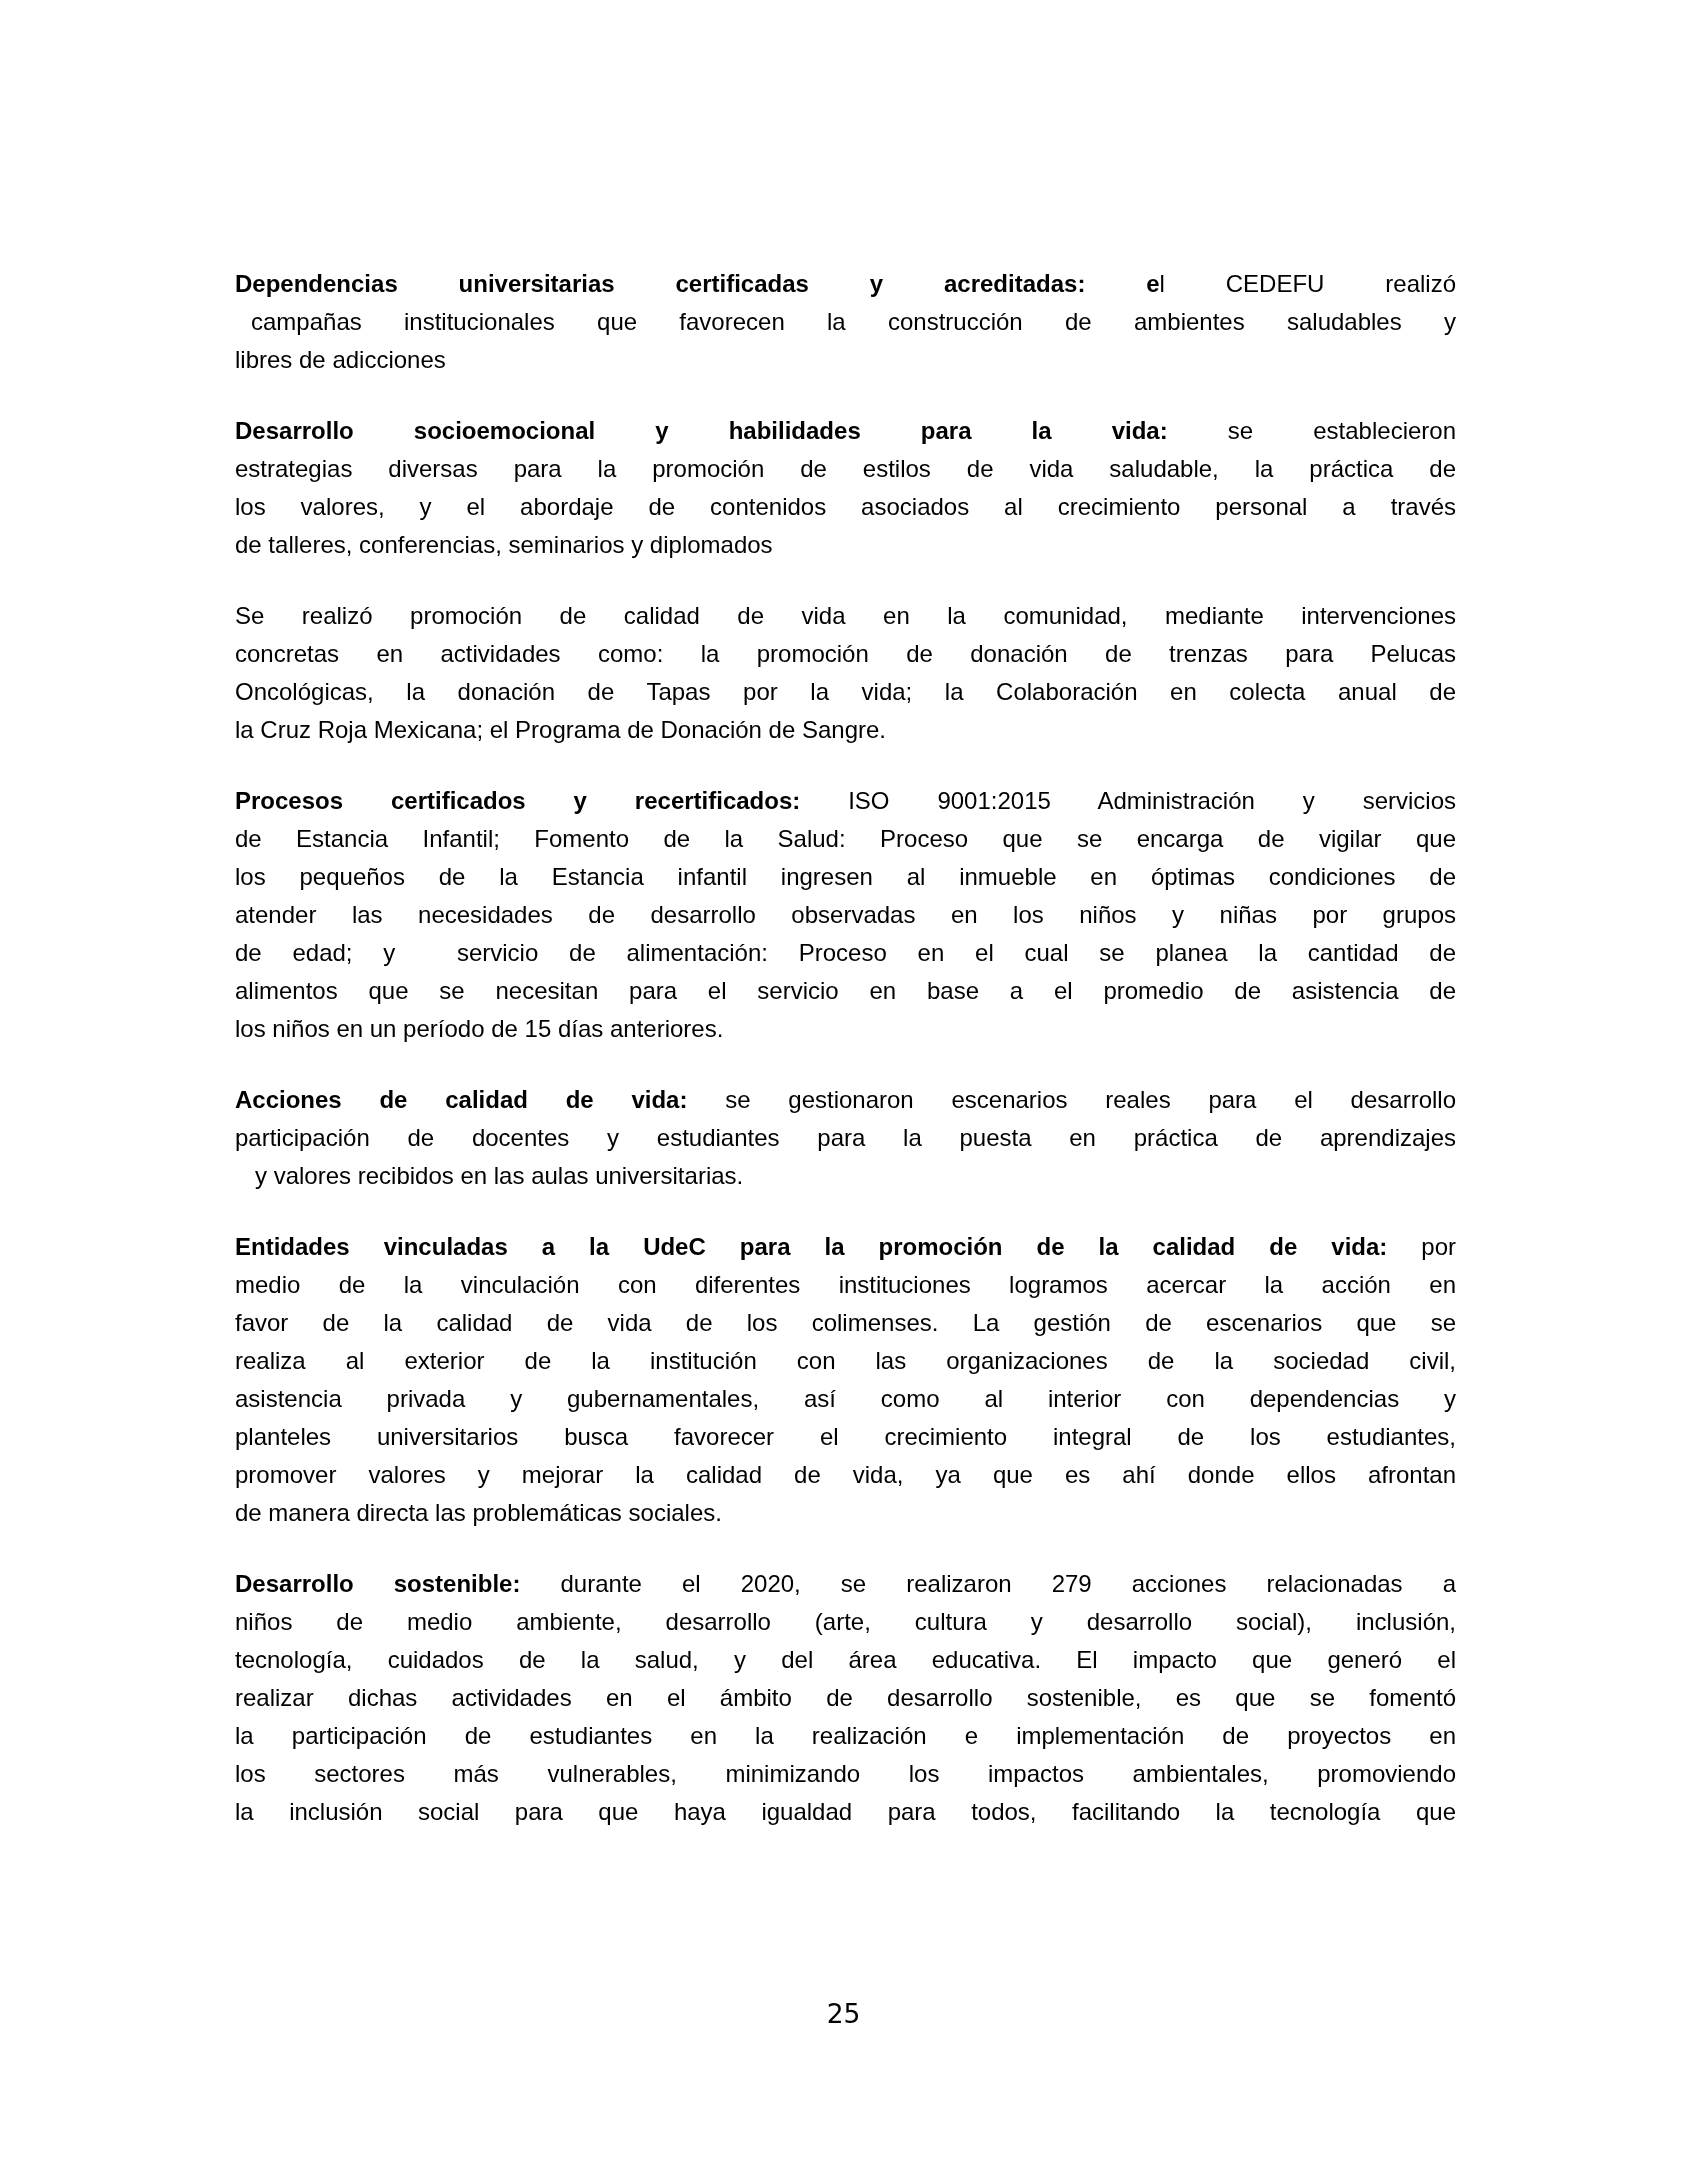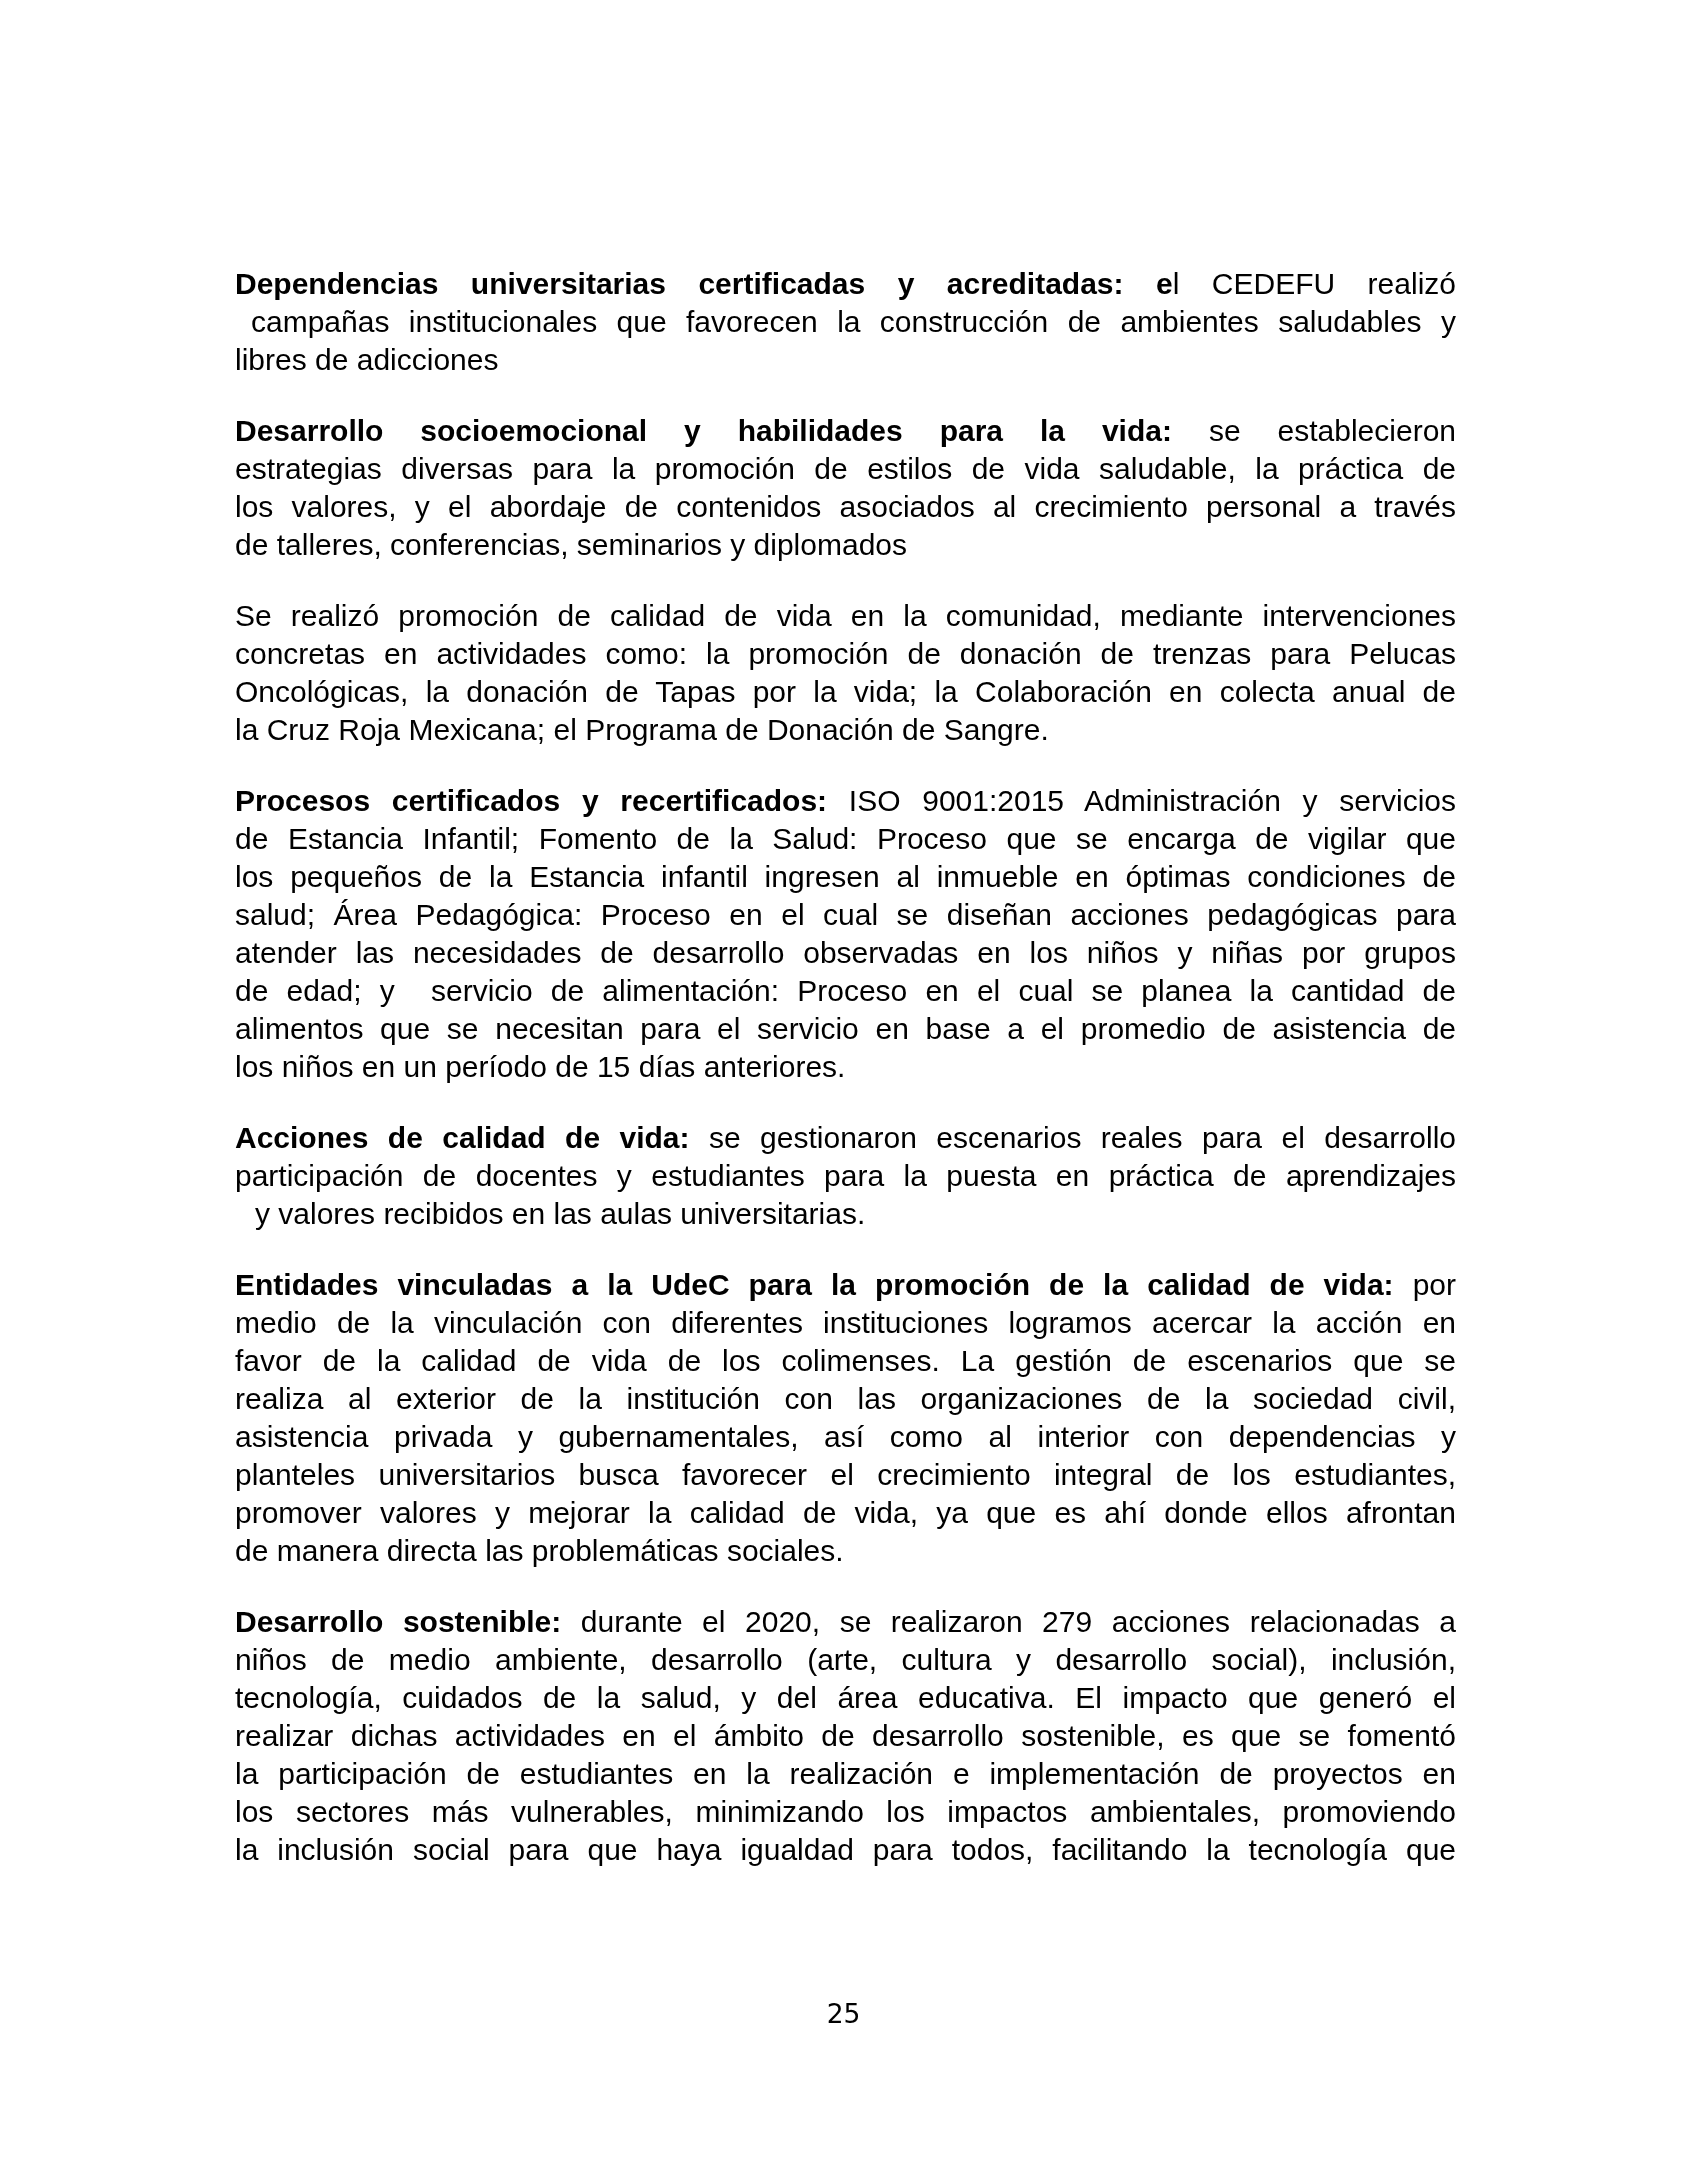--- a/index.html
+++ b/index.html
@@ -3,21 +3,21 @@
 <meta charset="utf-8">
 <style>
   html, body { margin: 0; padding: 0; background: #ffffff; }
   body { width: 1687px; height: 2183px; position: relative; overflow: hidden; }
   .page {
     position: absolute;
     left: 235px;
     top: 265px;
     width: 1221px;
     font-family: "Liberation Sans", sans-serif;
-    font-size: 30px;
+    font-size: 24px;
     line-height: 38px;
     color: #000000;
   }
   .para { margin: 0 0 33px 0; }
   .line {
     display: block;
     text-align: justify;
     text-align-last: justify;
     white-space: nowrap;
     height: 38px;
@@ -53,21 +53,20 @@
     <div class="para">
       <span class="line" style="white-space: normal; overflow: hidden;"><span style="white-space: pre-wrap;">Se realizó promoción de calidad de vida en la comunidad, mediante intervenciones</span></span>
       <span class="line" style="white-space: normal; overflow: hidden;"><span style="white-space: pre-wrap;">concretas en actividades como: la promoción de donación de trenzas para Pelucas</span></span>
       <span class="line" style="white-space: normal; overflow: hidden;"><span style="white-space: pre-wrap;">Oncológicas, la donación de Tapas por la vida; la Colaboración en colecta anual de</span></span>
       <span class="line last" style="white-space: normal; overflow: hidden;"><span style="white-space: pre-wrap;">la Cruz Roja Mexicana; el Programa de Donación de Sangre.</span></span>
     </div>
     <div class="para">
       <span class="line" style="white-space: normal; overflow: hidden;"><span class="lead" style="white-space: pre-wrap;">Procesos certificados y recertificados:</span><span style="white-space: pre-wrap;"> ISO 9001:2015 Administración y servicios</span></span>
       <span class="line" style="white-space: normal; overflow: hidden;"><span style="white-space: pre-wrap;">de Estancia Infantil; Fomento de la Salud: Proceso que se encarga de vigilar que</span></span>
       <span class="line" style="white-space: normal; overflow: hidden;"><span style="white-space: pre-wrap;">los pequeños de la Estancia infantil ingresen al inmueble en óptimas condiciones de</span></span>
-      <span class="line" style="white-space: normal; overflow: hidden;"><span style="white-space: pre-wrap;">salud; Área Pedagógica: Proceso en el cual se diseñan acciones pedagógicas para</span></span>
       <span class="line" style="white-space: normal; overflow: hidden;"><span style="white-space: pre-wrap;">atender las necesidades de desarrollo observadas en los niños y niñas por grupos</span></span>
       <span class="line" style="white-space: normal; overflow: hidden;"><span style="white-space: pre-wrap;">de edad; y  servicio de alimentación: Proceso en el cual se planea la cantidad de</span></span>
       <span class="line" style="white-space: normal; overflow: hidden;"><span style="white-space: pre-wrap;">alimentos que se necesitan para el servicio en base a el promedio de asistencia de</span></span>
       <span class="line last" style="white-space: normal; overflow: hidden;"><span style="white-space: pre-wrap;">los niños en un período de 15 días anteriores.</span></span>
     </div>
     <div class="para">
       <span class="line" style="white-space: normal; overflow: hidden;"><span class="lead" style="white-space: pre-wrap;">Acciones de calidad de vida:</span><span style="white-space: pre-wrap;"> se gestionaron escenarios reales para el desarrollo</span></span>
       <span class="line" style="white-space: normal; overflow: hidden;"><span style="white-space: pre-wrap;">participación de docentes y estudiantes para la puesta en práctica de aprendizajes</span></span>
       <span class="line last" style="white-space: normal; overflow: hidden; margin-left: 20px;"><span style="white-space: pre-wrap;">y valores recibidos en las aulas universitarias.</span></span>
     </div>

